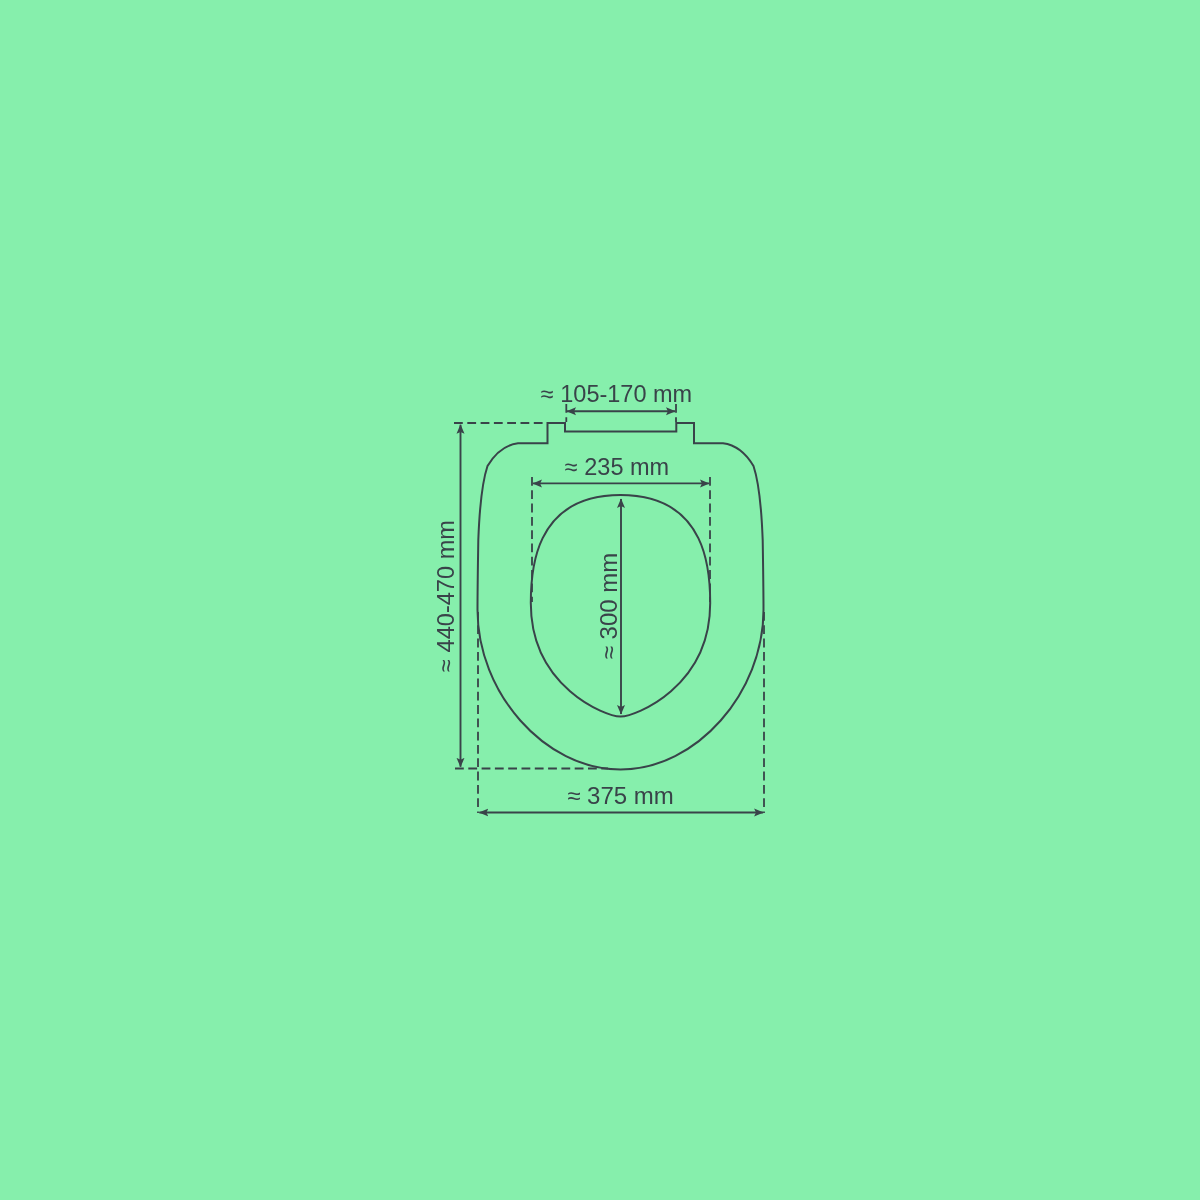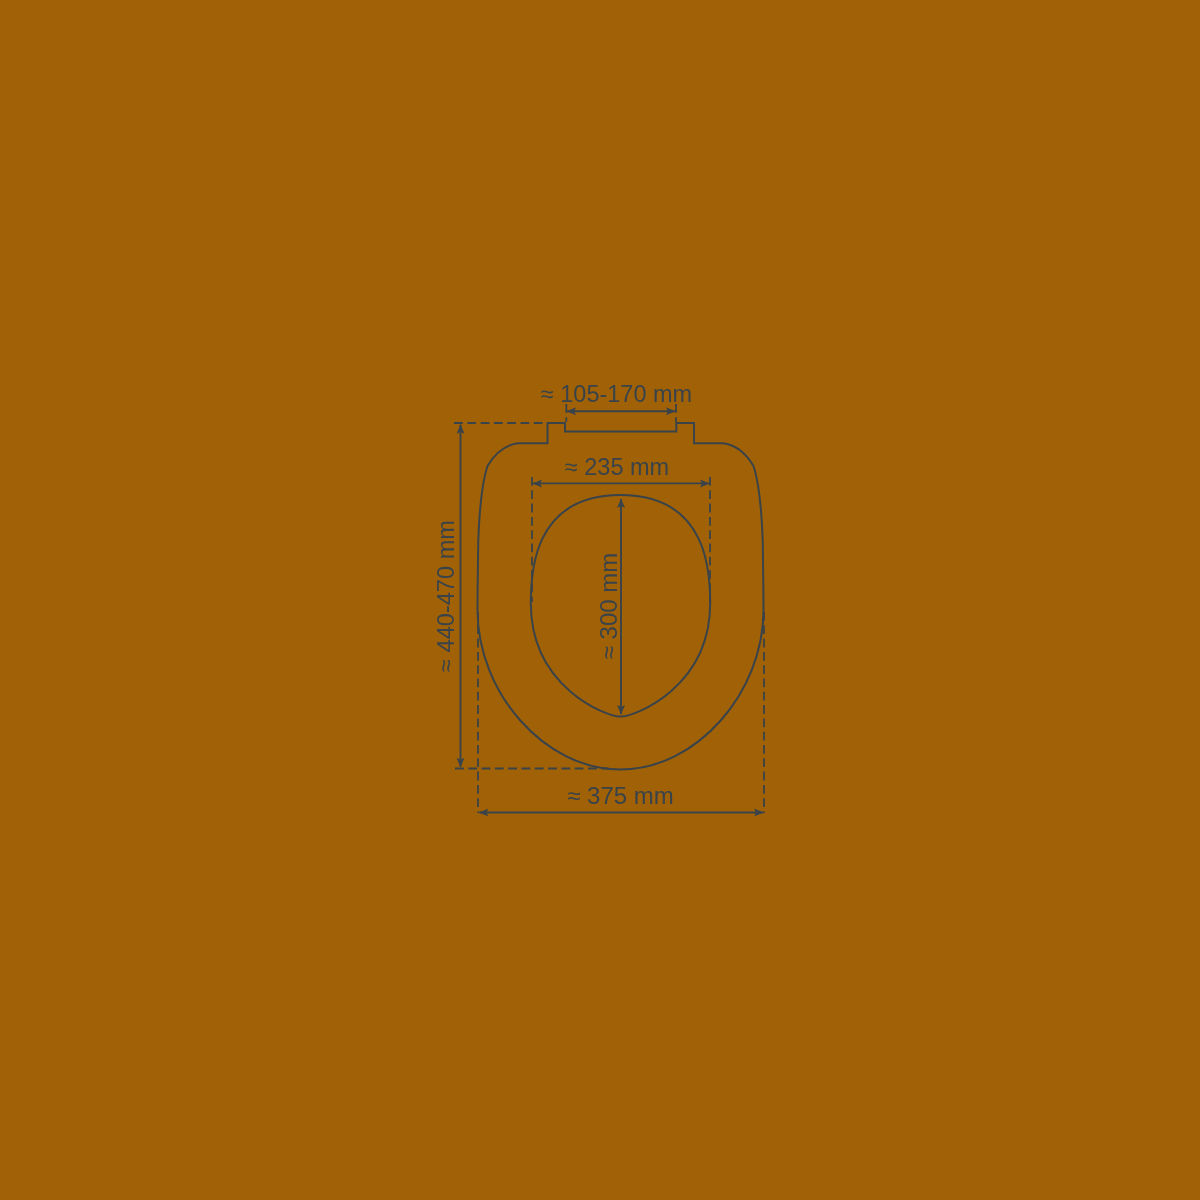--- a/index.html
+++ b/index.html
@@ -1,16 +1,16 @@
 <!DOCTYPE html>
 <html><head>
 <meta charset="utf-8">
 <style>
   html,body{margin:0;padding:0;background:#ffffff;}
-  .page{width:1200px;height:1200px;position:relative;background:#a16207;overflow:hidden;}
+  .page{width:1200px;height:1200px;position:relative;background:#86efac;overflow:hidden;}
   svg{position:absolute;top:0;left:0;}
   text{font-family:"Liberation Sans", sans-serif;fill:#394349;}
 </style>
 </head>
 <body>
 <div class="page">
 <svg width="1200" height="1200" viewBox="0 0 1200 1200">
   <defs>
     <marker id="ah" markerWidth="12" markerHeight="10" refX="9" refY="5" orient="auto-start-reverse" markerUnits="userSpaceOnUse">
       <path d="M9.5,5 L0,1 L1.9,5 L0,9 Z" fill="#394349"></path>

